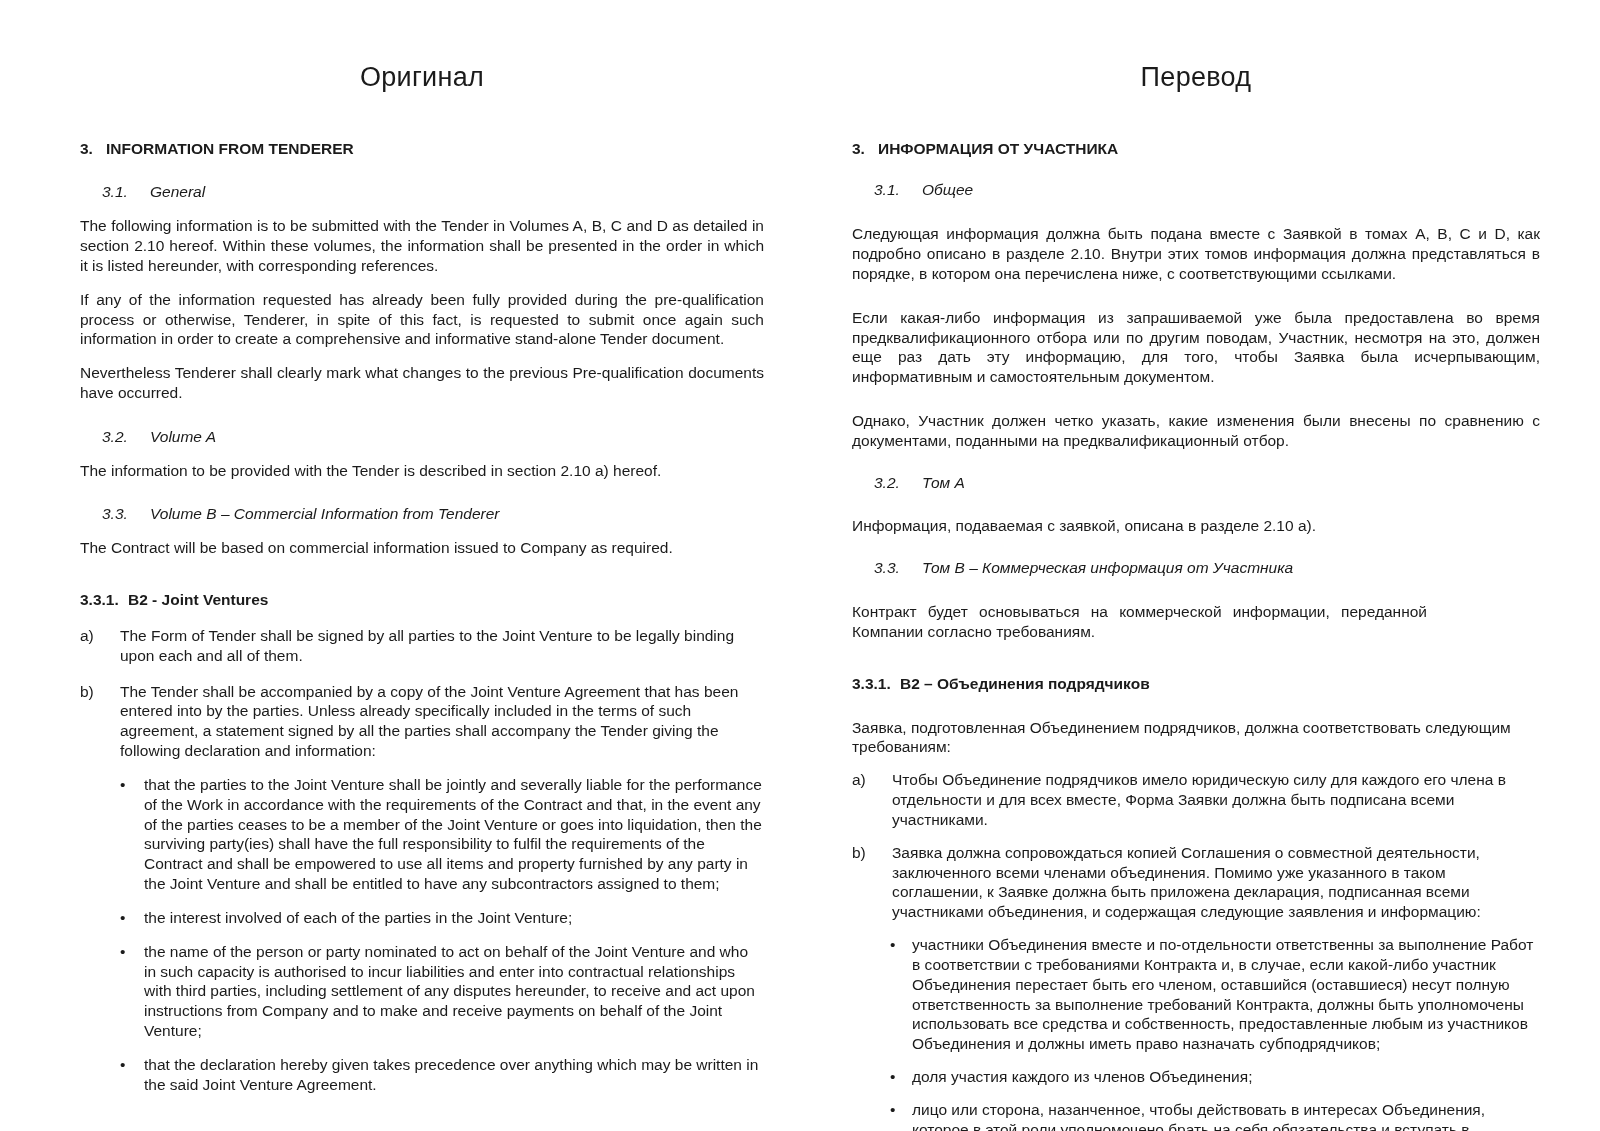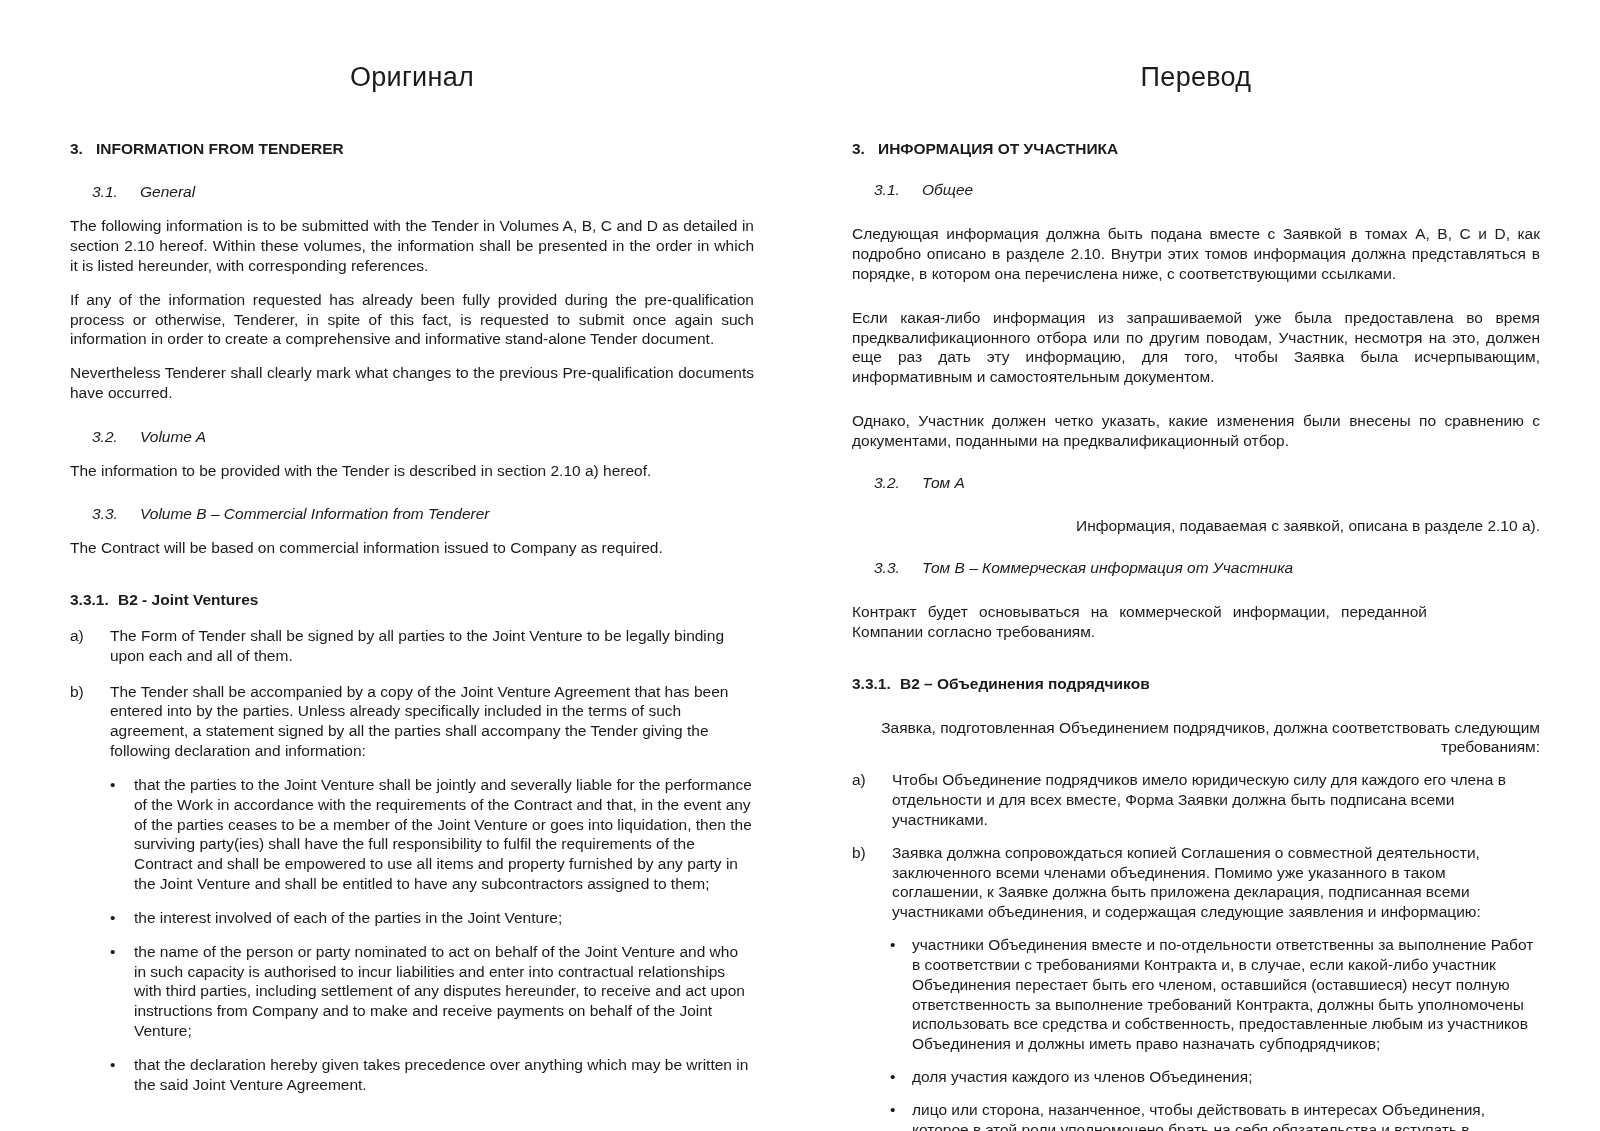--- a/index.html
+++ b/index.html
@@ -5,39 +5,39 @@
   html, body { margin:0; padding:0; }
   body {
     width:1600px; height:1131px;
     background:#ffffff;
     font-family:"Liberation Sans", sans-serif;
     color:#1b1b1b;
     overflow:hidden;
   }
   .page { position:relative; width:1600px; height:1131px; }
   .col { position:absolute; top:0; font-size:15.5px; line-height:1.28; }
-  .col.left  { left:70px;  width:684px; }
+  .col.left  { left:80px;  width:684px; }
   .col.right { left:852px; width:688px; }
 
   .doc-title {
     font-size:27px; font-weight:400; text-align:center;
     margin:60px 0 0 0; letter-spacing:0.3px;
   }
 
   .h-main { display:flex; font-weight:700; margin-top:44px; }
   .h-main .num { flex:none; width:26px; }
 
   .h-sub { display:flex; margin-top:24px; padding-left:22px;font-style:italic; }
   .h-sub .num { flex:none; width:48px; }
 
   .h-331 { display:flex; font-weight:700; margin-top:32px; }
   .h-331 .num { flex:none; width:48px; }
 
   .para { margin:14px 0 0 0; text-align:justify; }
-  .para.no-just { text-align:right; }
+  .para.no-just { text-align:left; }
   .para.narrow { max-width:575px; }
 
   .li-alpha { display:flex; margin-top:16px; }
   .li-alpha .label { flex:none; width:40px; }
   .li-alpha .txt { flex:1; }
 
   .li-bullet { display:flex; margin-top:14px; margin-left:40px; }
   .li-bullet .b { flex:none; width:24px; }
   .li-bullet .txt { flex:1; }
 

